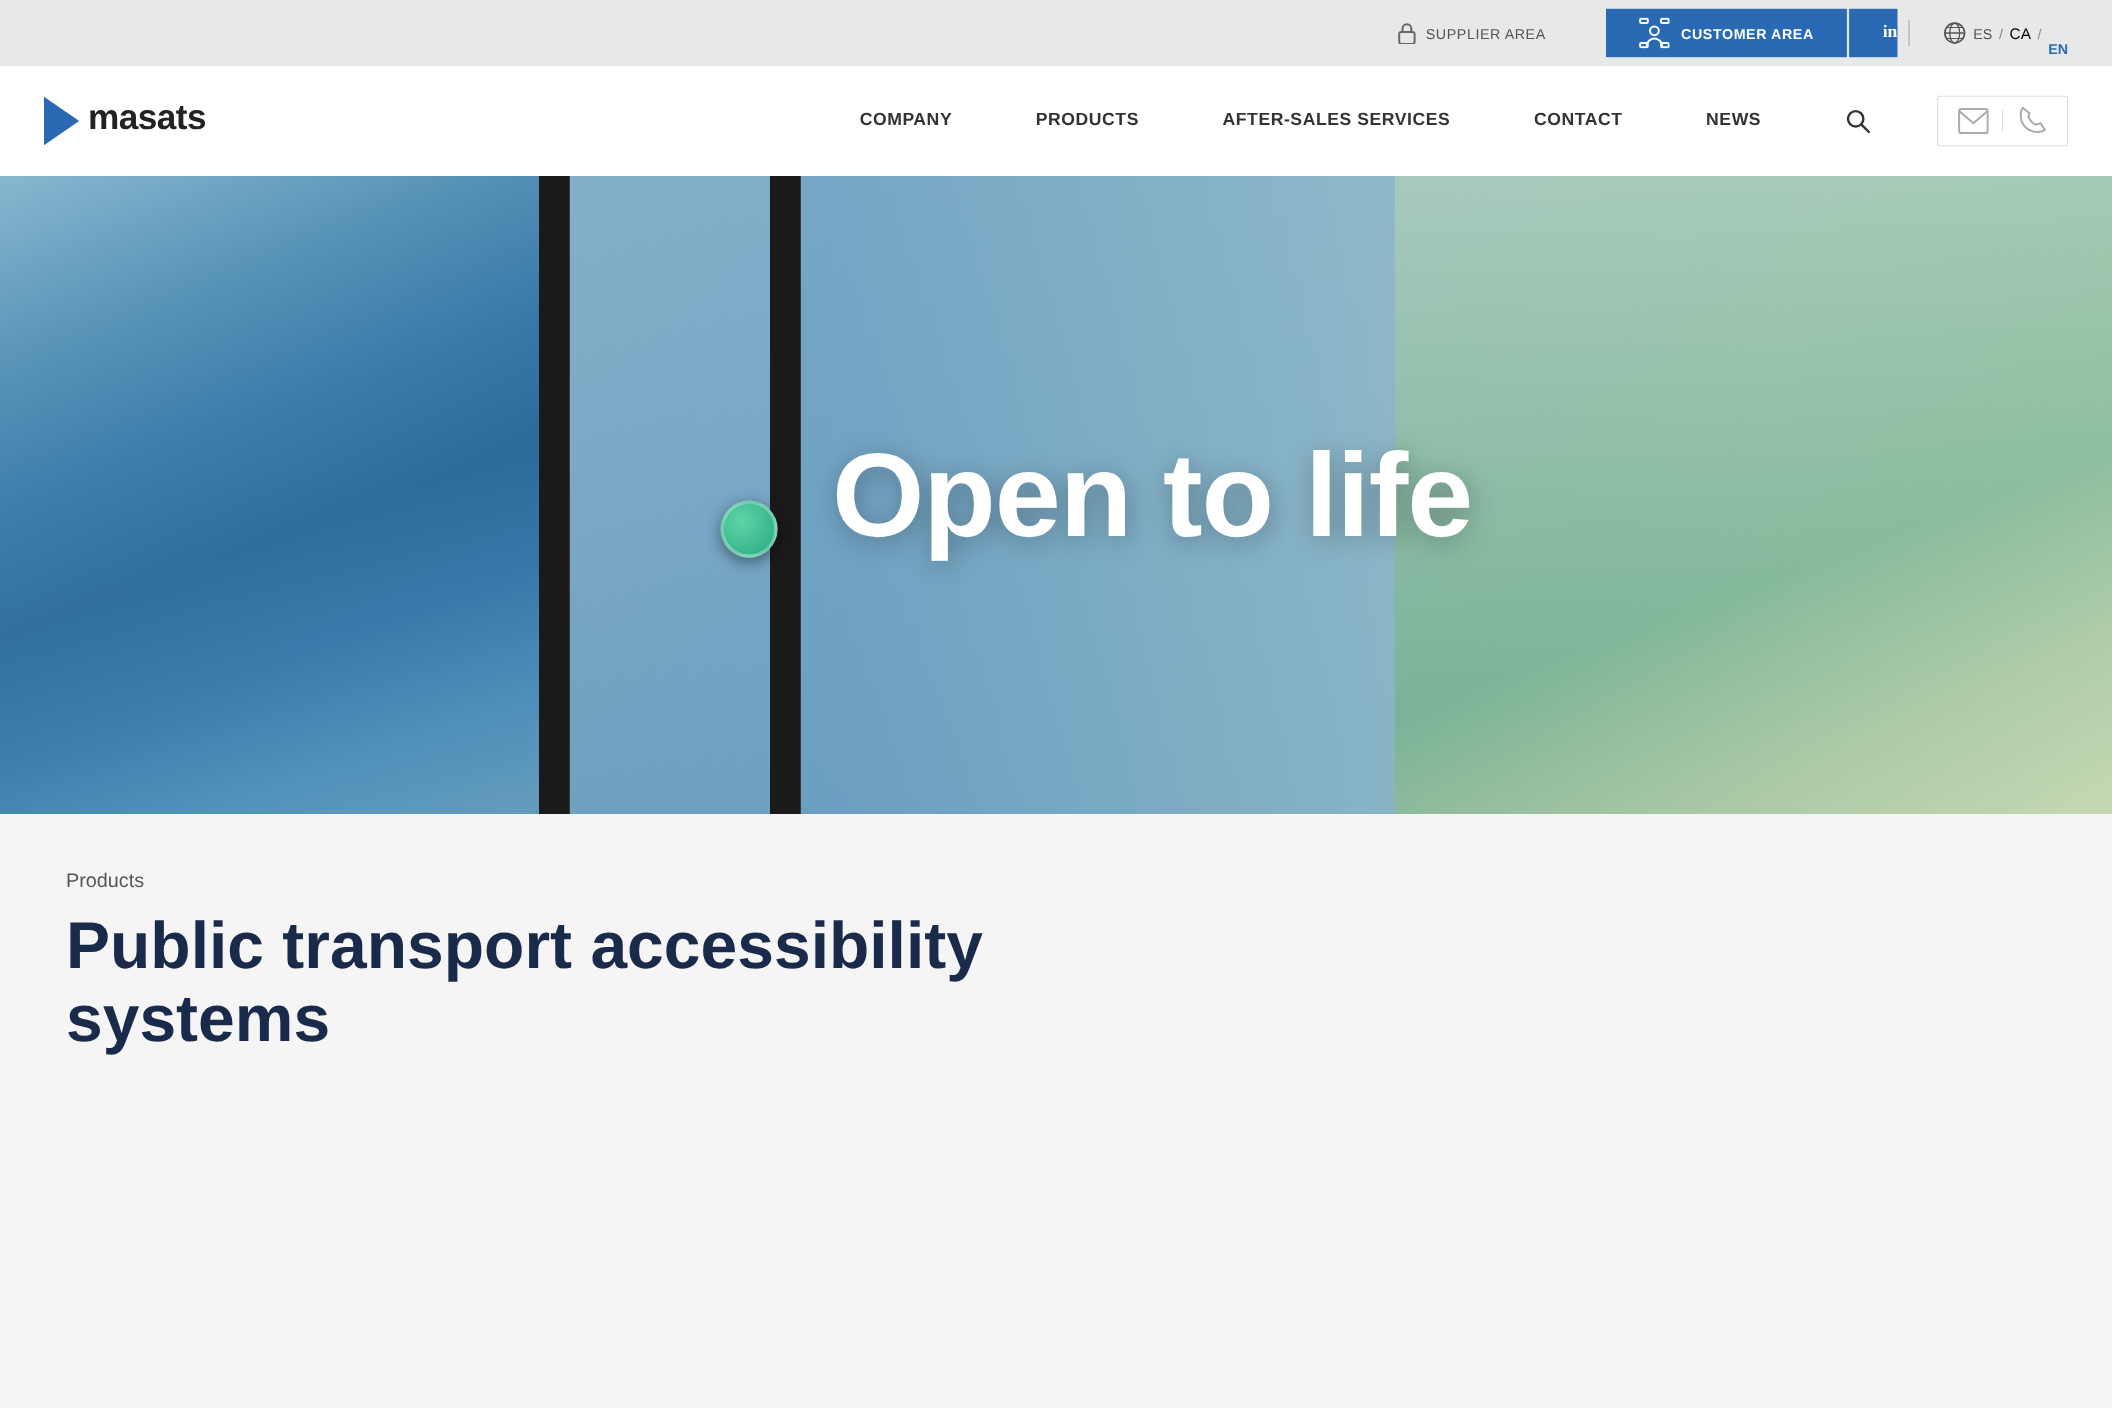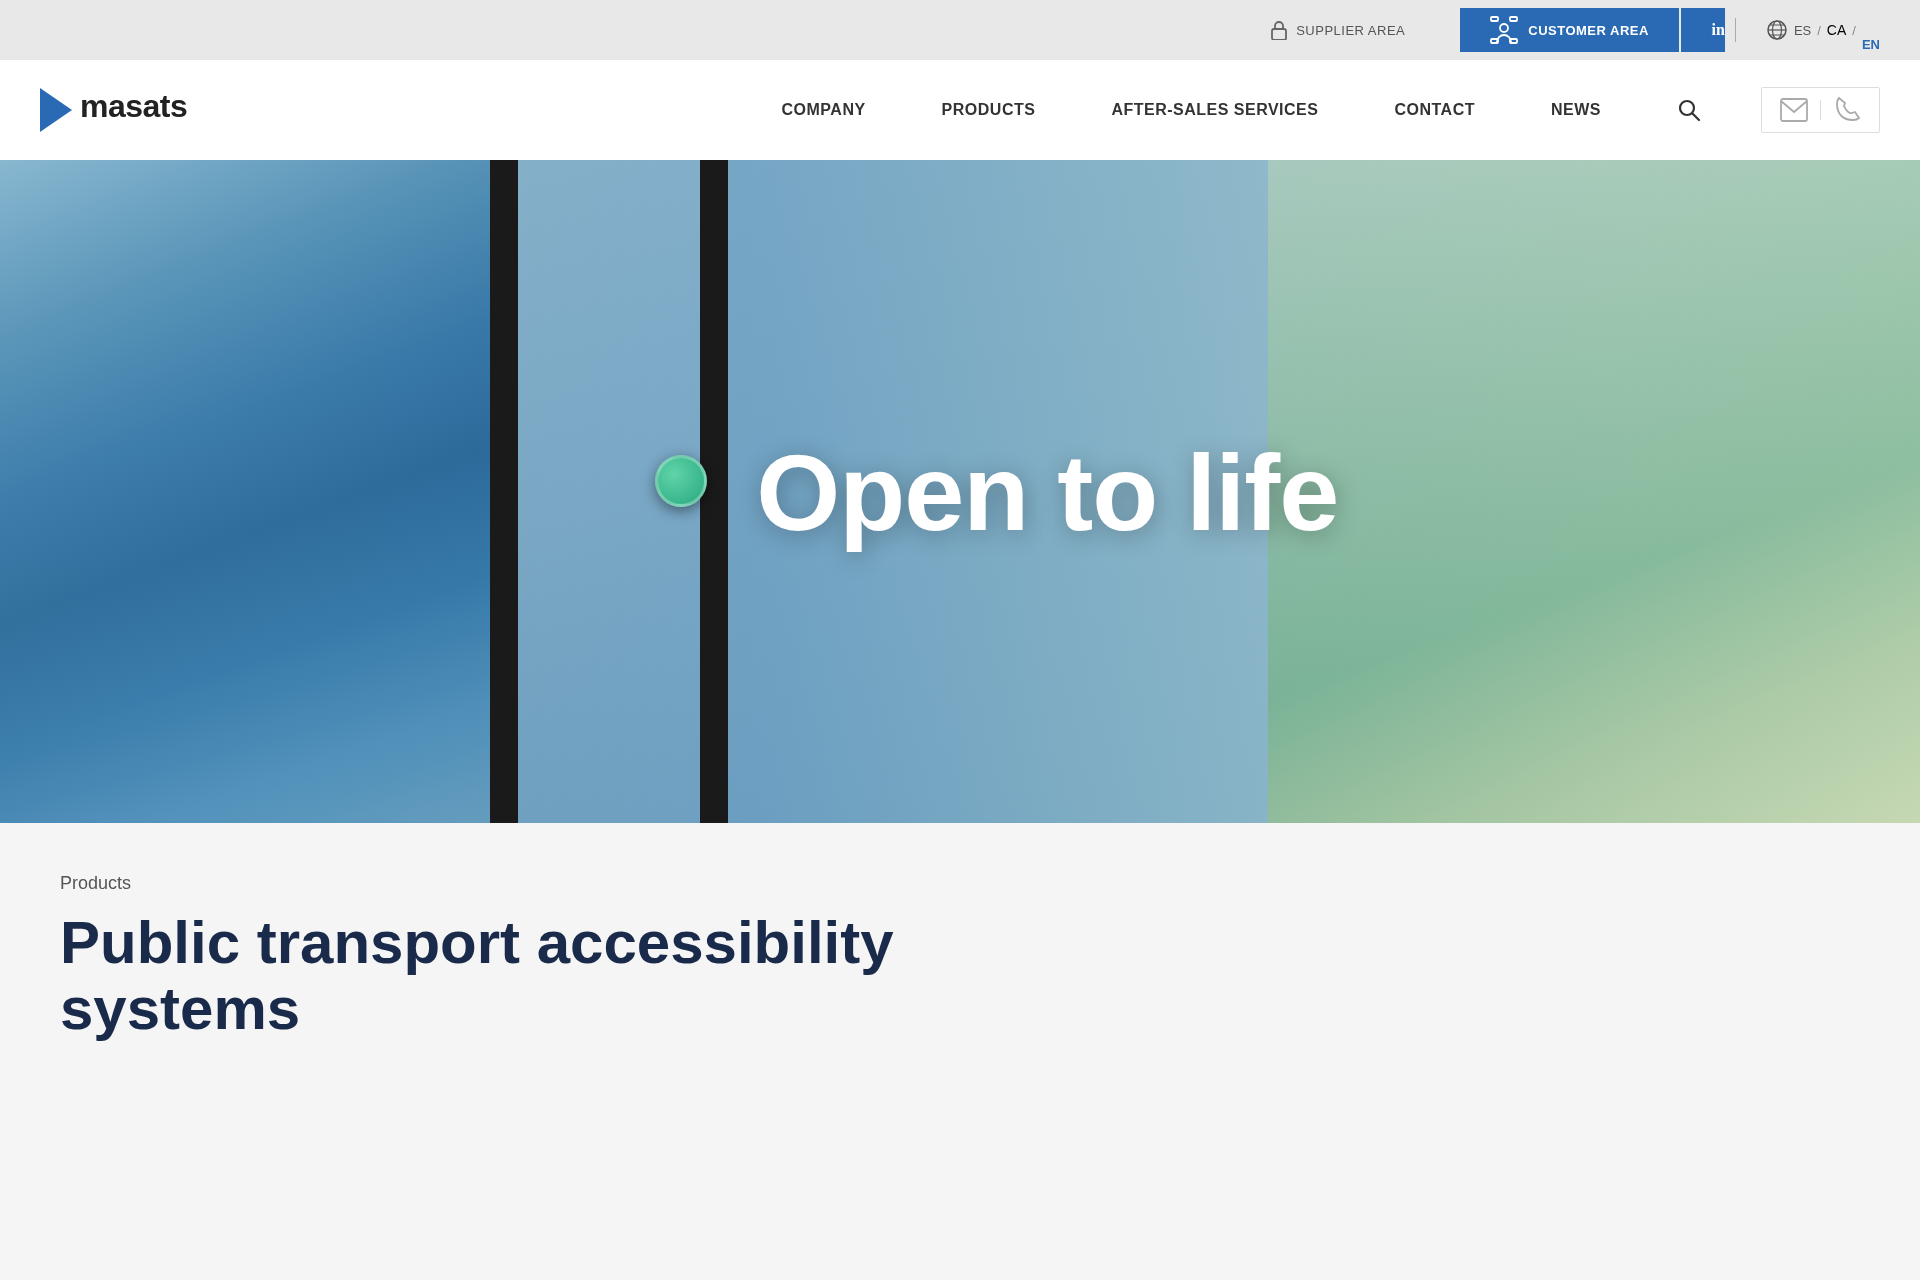--- a/index.html
+++ b/index.html
@@ -143,21 +143,21 @@
     .header-icon-divider {
       width: 1px;
       height: 20px;
       background: #ddd;
     }
 
     
     .hero {
       position: relative;
       width: 100%;
-      height: 663px;
+      height: 580px;
       overflow: hidden;
       background: linear-gradient(135deg, #7ab3d4 0%, #4a8ab5 20%, #6aabcc 40%, #8bbfce 60%, #a5c8d4 80%, #c2d8e0 100%);
     }
 
     
     .content-section {
       background: #f5f5f5;
       padding: 50px 60px 40px 60px;
     }
     .breadcrumb {

